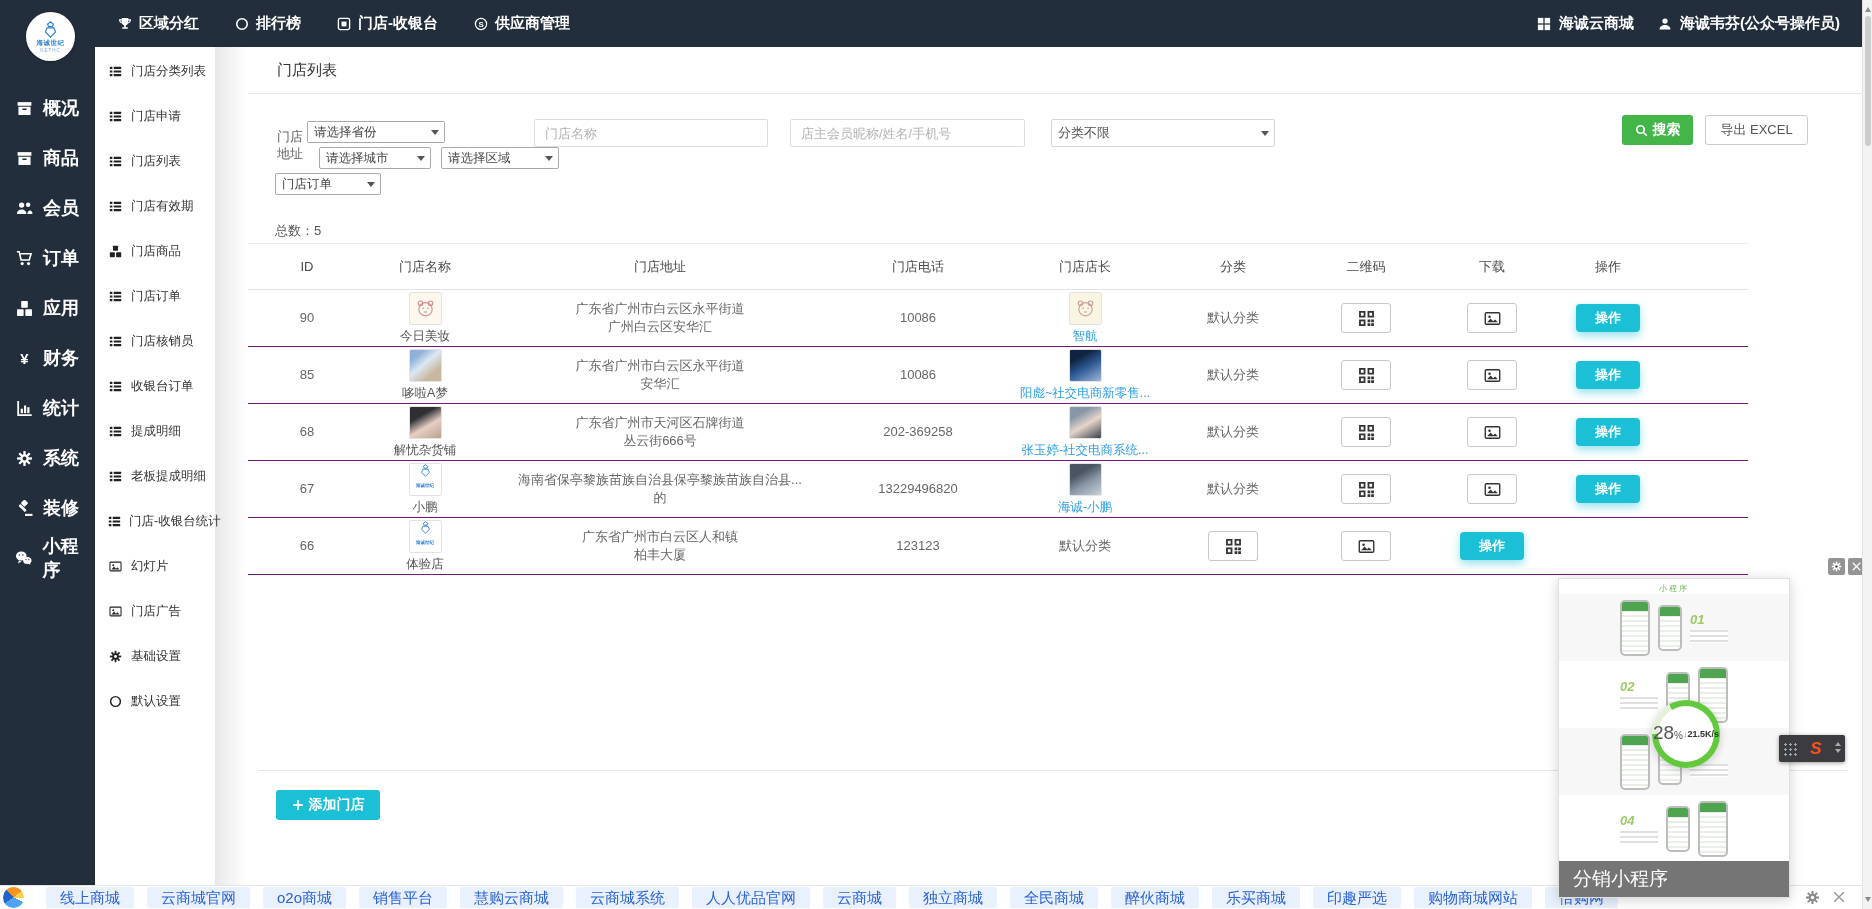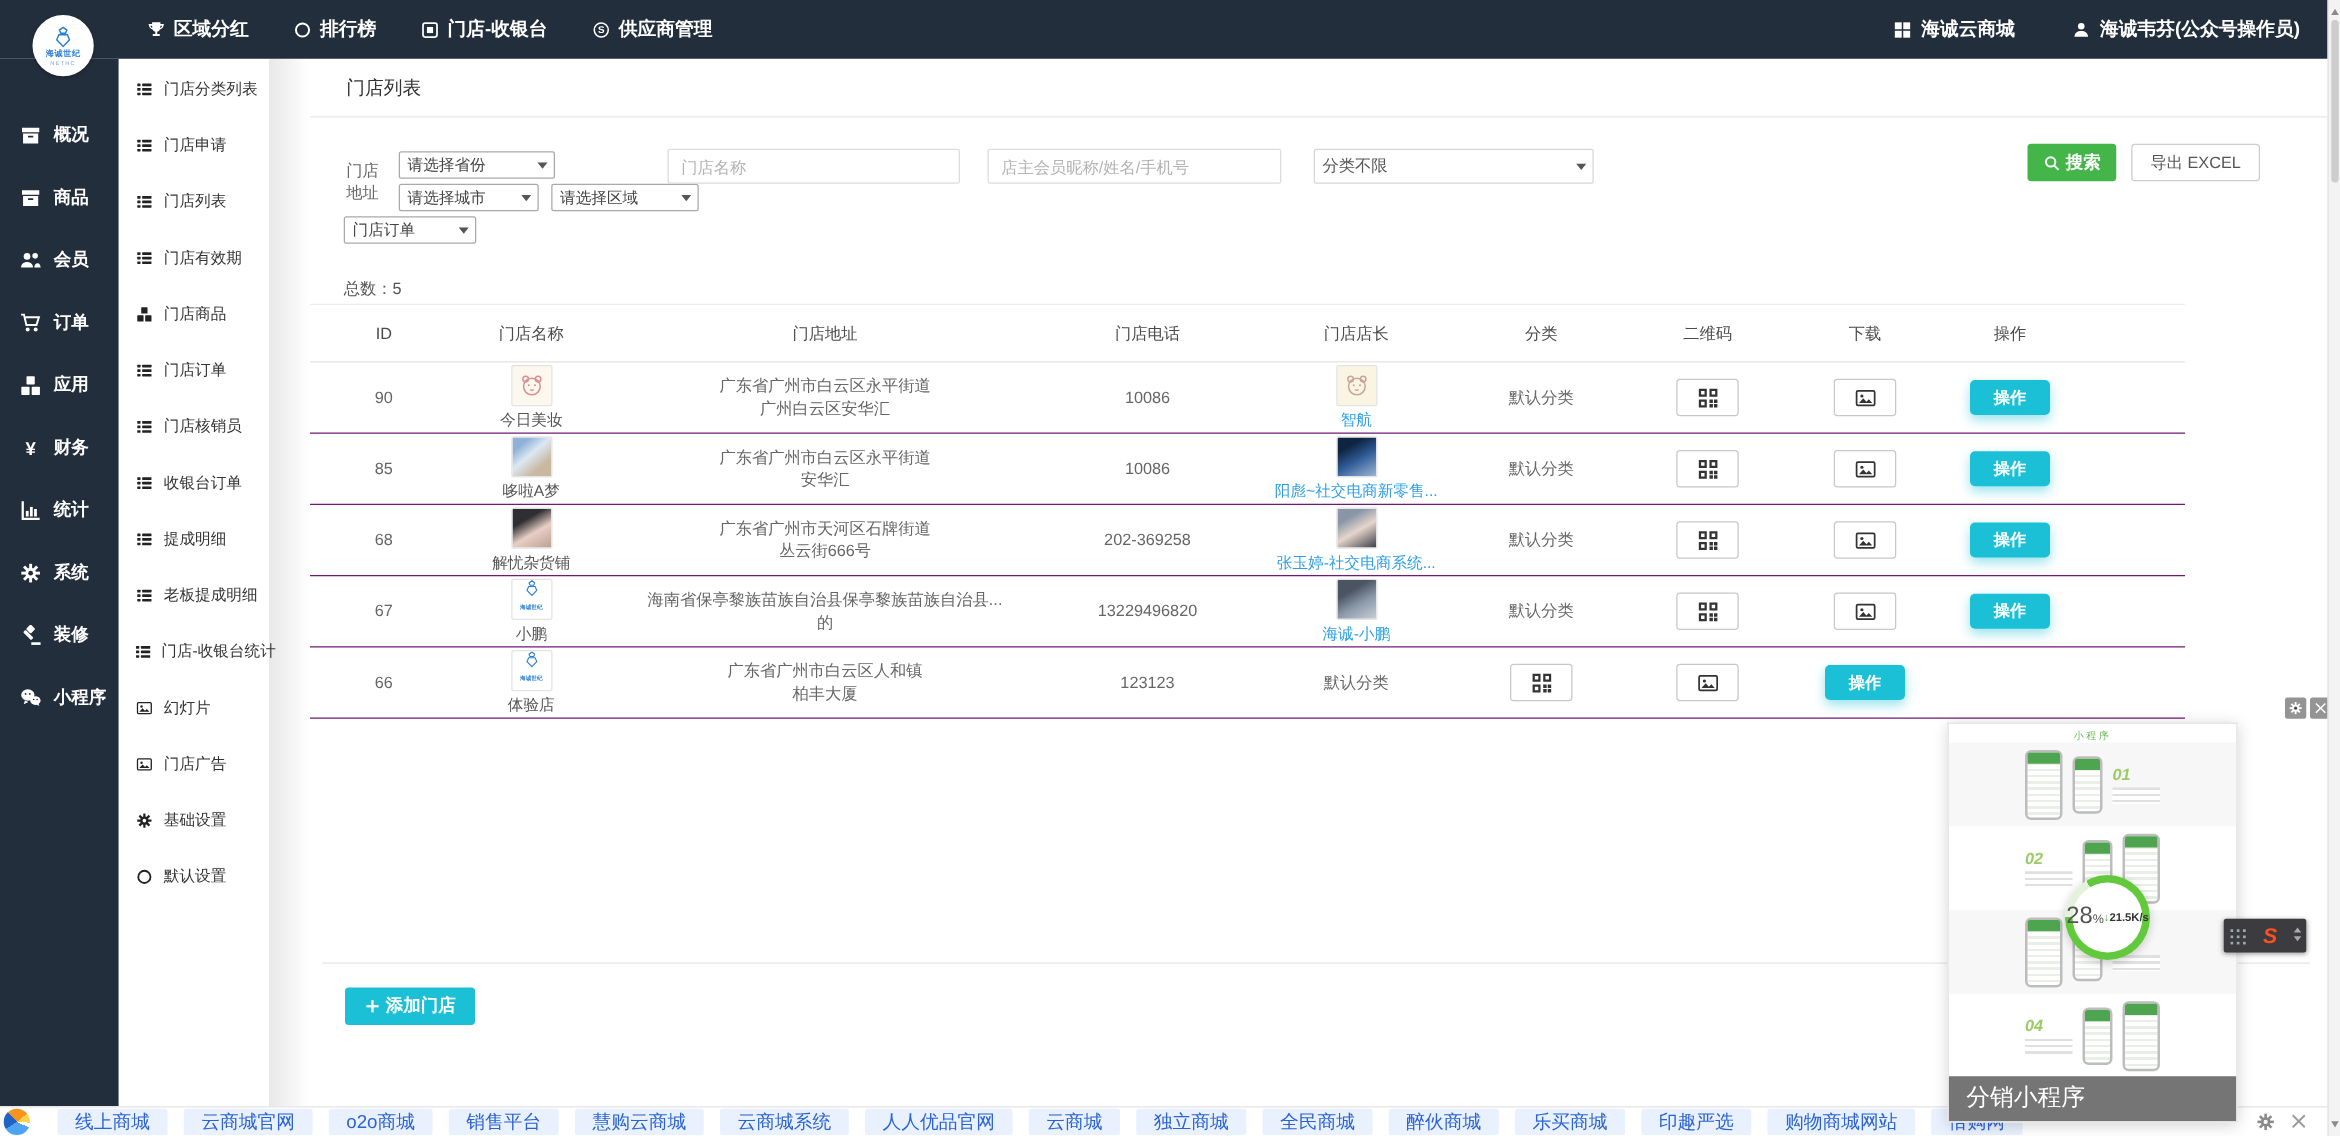--- a/index.html
+++ b/index.html
@@ -11,43 +11,43 @@
 svg .hole{fill:#fff}
 
 .topbar{position:absolute;left:0;top:0;width:1872px;height:47px;background:var(--topbar-bg,#232e3c);z-index:30}
 .logo{position:absolute;left:26px;top:12px;width:49px;height:49px;border-radius:50%;background:#fff;z-index:40;display:flex;flex-direction:column;align-items:center;justify-content:center;box-shadow:0 1px 3px rgba(0,0,0,.3)}
 .logo .icon{font-size:17px;color:#2a7fd4}
 .logo-name{font-size:6.5px;color:#2a7fd4;font-weight:bold;margin-top:1px;letter-spacing:.5px}
 .logo-sub{font-size:4.5px;color:#7fa8d0;letter-spacing:1px}
 .tnav{position:absolute;left:118px;top:0;height:47px;display:flex;align-items:center;gap:36px}
 .tnav-item{display:flex;align-items:center;gap:7px;color:#fff;font-size:15px;font-weight:bold;cursor:pointer}
 .tnav-item .icon{font-size:14px;color:#fff}
-.tright{position:absolute;right:32px;top:0;height:47px;display:flex;align-items:center;gap:46px}
+.tright{position:absolute;right:32px;top:0;height:47px;display:flex;align-items:center;gap:24px}
 .tright-item{display:flex;align-items:center;gap:8px;color:#fff;font-size:15px;font-weight:bold;cursor:pointer}
 .tright-item .icon{font-size:14px}
 .topbar .hole,.rail .hole{fill:#232e3c}
 
 .rail{position:absolute;left:0;top:47px;width:95px;height:838px;background:var(--topbar-bg,#232e3c);padding-top:36px;z-index:20}
 .rail-item{height:50px;display:flex;align-items:center;padding-left:14px;gap:9px;color:#fff;cursor:pointer}
 .rail-item .icon{font-size:17px;color:#fff;width:20px}
-.rail-item .lbl{font-size:14px;font-weight:bold}
+.rail-item .lbl{font-size:18px;font-weight:bold}
 
 .submenu{position:absolute;left:95px;top:47px;width:120px;height:838px;background:#fff;padding-top:2px;z-index:21}
 .sub-item{height:45px;display:flex;align-items:center;padding-left:13px;gap:8px;color:#333;cursor:pointer}
 .sub-item .icon{font-size:13px;color:#222;width:15px}
 .sub-item .lbl{font-size:12.5px;white-space:nowrap}
 .gutter{position:absolute;left:215px;top:47px;width:33px;height:838px;background:linear-gradient(to right,rgba(0,0,0,.09),rgba(0,0,0,0));z-index:19}
 
 .content{position:absolute;left:248px;top:47px;width:1624px;height:838px;background:#fff}
 .page-title{position:absolute;left:29px;top:14px;font-size:15px;color:#333}
 .title-divider{position:absolute;left:0;top:46px;width:1614px;border-bottom:1px solid #e8e8e8}
 .addr-label{position:absolute;left:29px;top:81px;width:30px;font-size:13px;color:#666;line-height:17px}
 .sel{position:absolute;height:22px;border:1px solid #a9a9a9;border-radius:2px;background:#fff;display:flex;align-items:center;padding-left:6px;font-size:12.5px;color:#444;cursor:pointer}
 .sel .caret{margin-left:auto;margin-right:5px;width:0;height:0;border:4px solid transparent;border-top:5px solid #555;margin-top:4px}
-.sel-province{left:71px;top:74px;width:125px}
+.sel-province{left:59px;top:74px;width:138px}
 .sel-city{left:71px;top:100px;width:112px}
 .sel-district{left:193px;top:100px;width:118px}
 .sel-street{left:27px;top:126px;width:106px}
 .sel-category{left:803px;top:72px;width:224px;height:28px;border-color:#d6d6d6;font-size:13px;color:#555}
 .flt-input{position:absolute;height:28px;border:1px solid #dcdcdc;border-radius:2px;padding:0 10px;font-size:13px;color:#555;outline:none;font-family:inherit}
 .flt-input::placeholder{color:#b3b3b3}
 .inp-shop{left:286px;top:72px;width:234px}
 .inp-owner{left:542px;top:72px;width:235px}
 .btn-search{position:absolute;left:1374px;top:68px;width:71px;height:30px;background:var(--accent-green,#44b549);border:none;border-radius:3px;color:#fff;font-size:14px;font-weight:bold;display:flex;align-items:center;justify-content:center;gap:5px;cursor:pointer}
 .btn-search .icon{font-size:13px}

